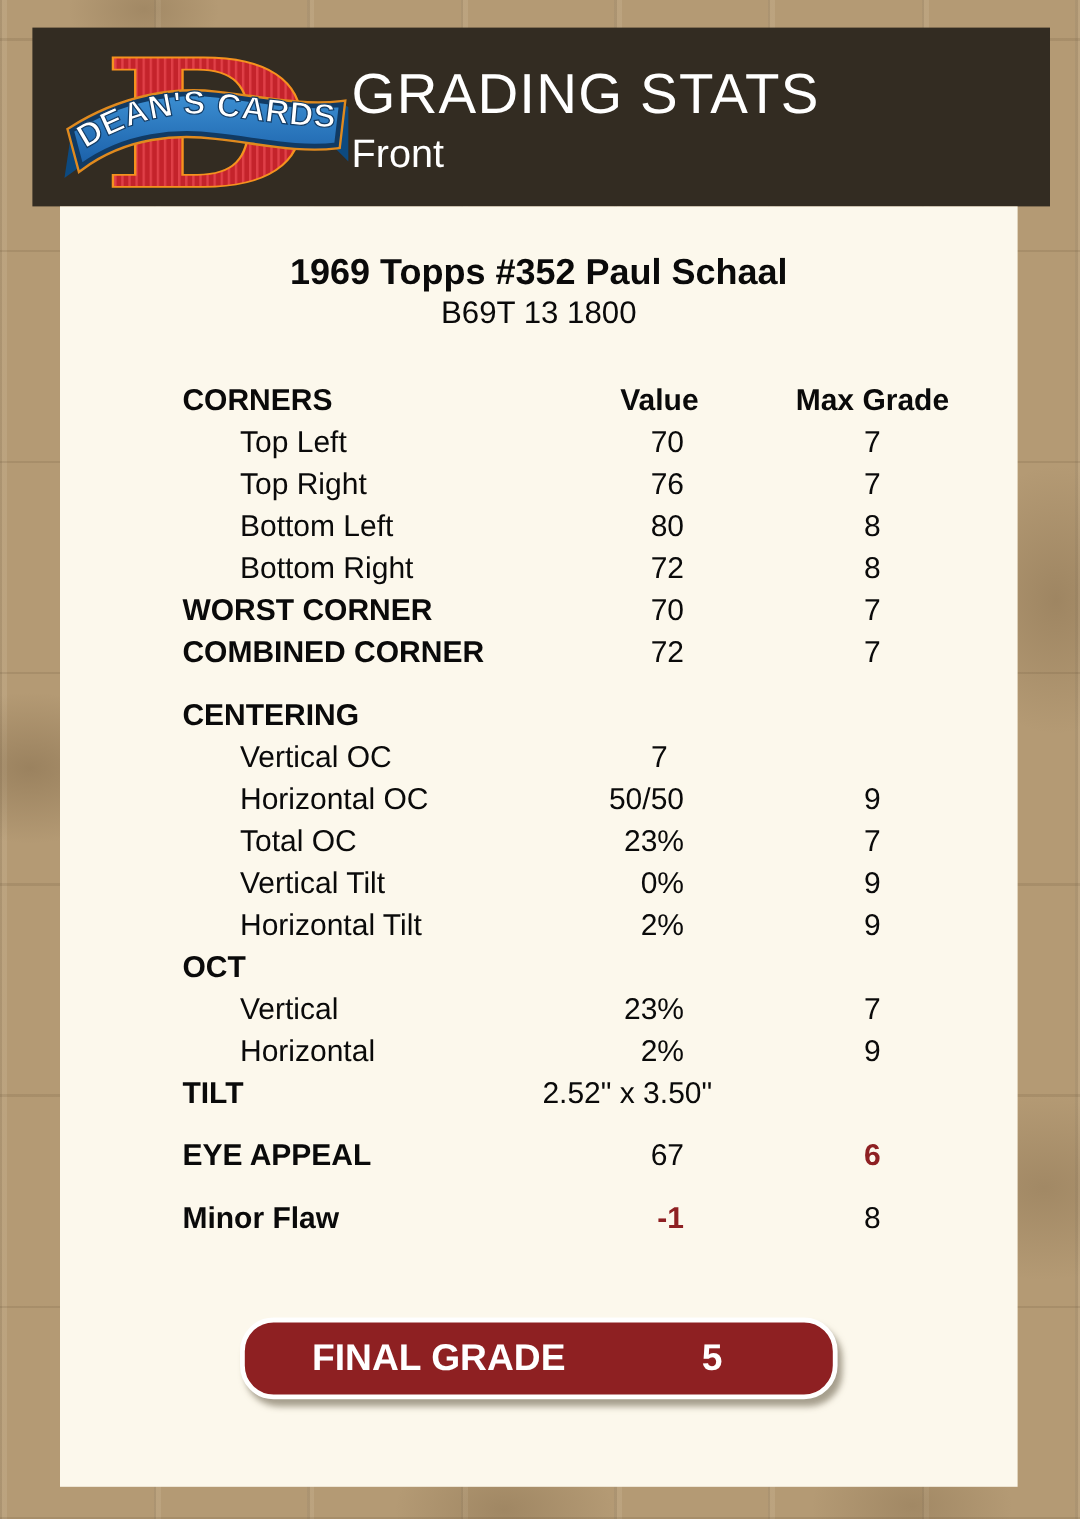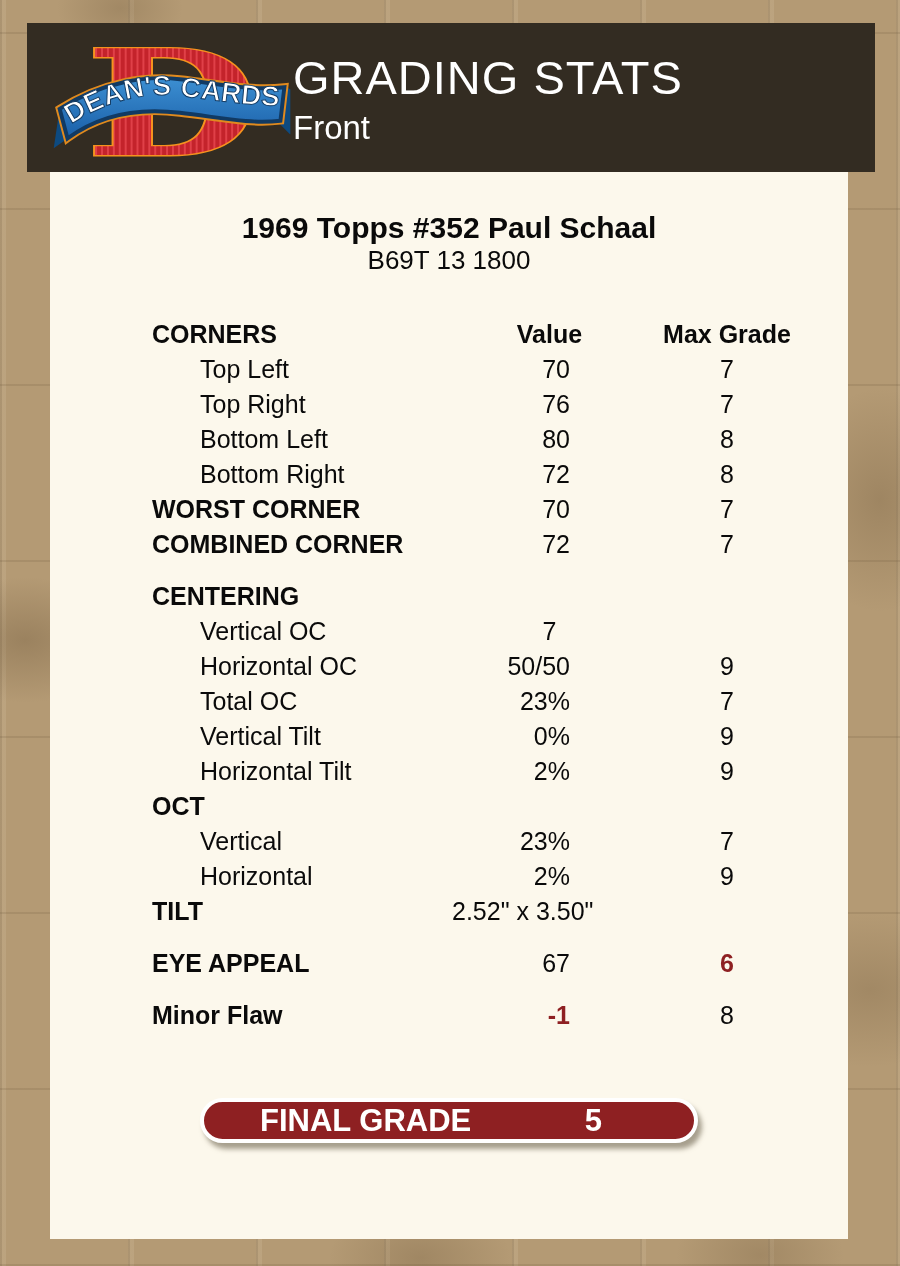--- a/index.html
+++ b/index.html
@@ -60,21 +60,21 @@
   }
   .trow.gap{margin-top:17px;}
   .c-label.indent{padding-left:48px;}
   .bold{font-weight:bold;}
   .c-value{text-align:right;padding-right:77px;}
   .header-row .c-value{text-align:center;padding-right:0;font-weight:bold;}
   .c-max{text-align:center;}
   .header-row .c-max{font-weight:bold;}
   .red{color:var(--accent);font-weight:bold;}
   .final-grade{
-    position:absolute;left:150px;top:926px;width:498px;height:45px;
+    position:absolute;left:150px;top:926px;width:498px;height:68px;
     background:var(--accent);
     border:4px solid #ffffff;border-radius:28px;
     box-shadow:4px 6px 5px rgba(120,110,90,.65);
     display:flex;align-items:center;justify-content:space-between;
     padding:0 92px 0 56px;
     color:#ffffff;font-weight:bold;font-size:31px;cursor:pointer;
   }
 </style>
 </head>
 <body>

